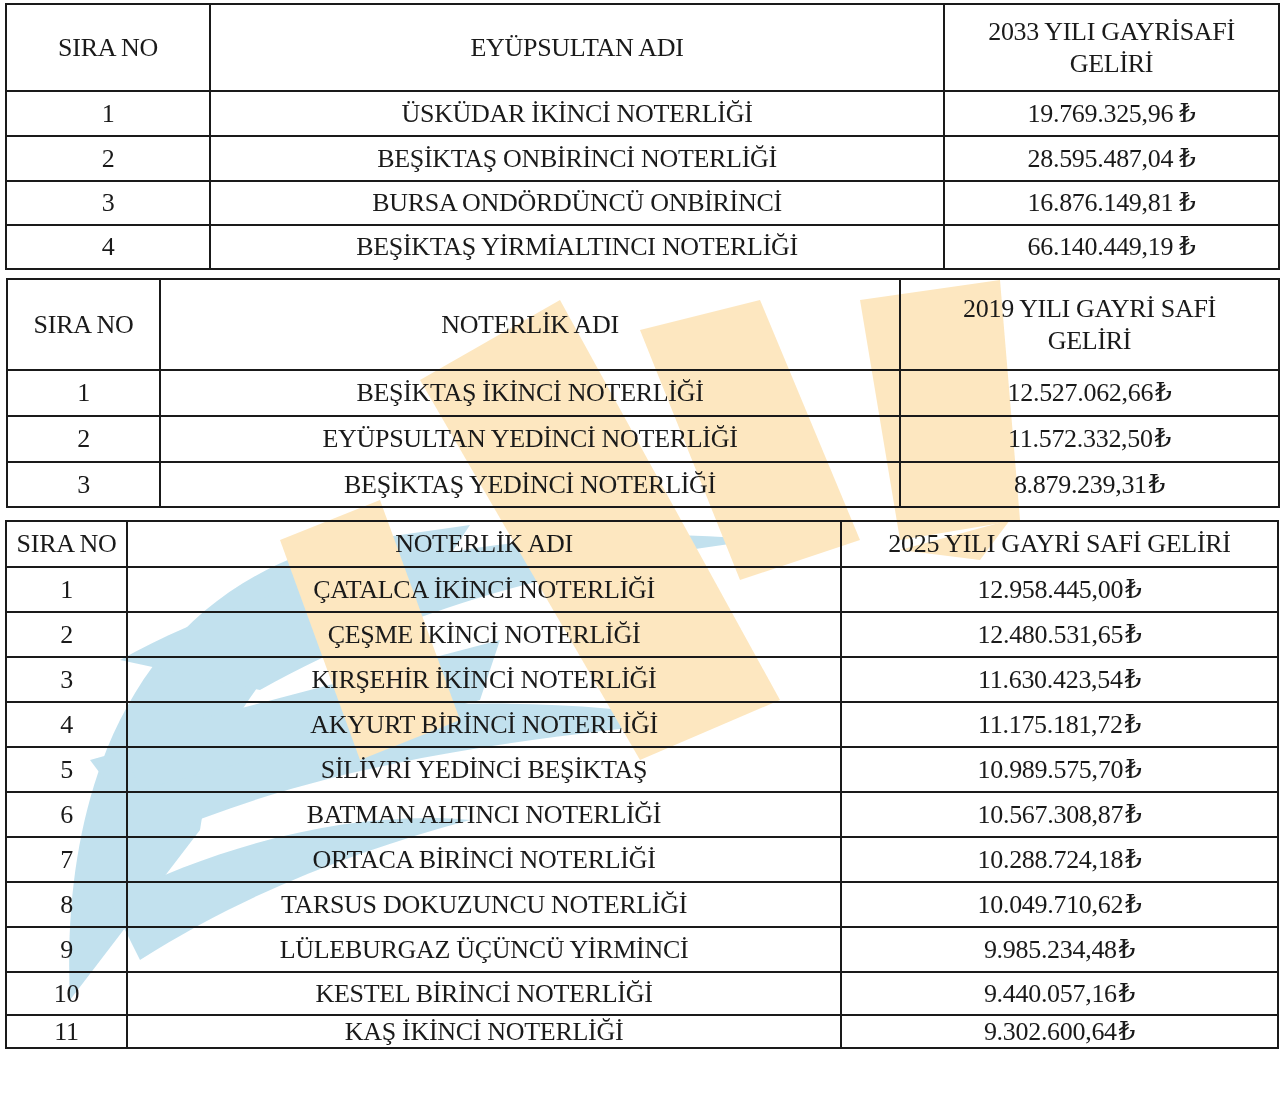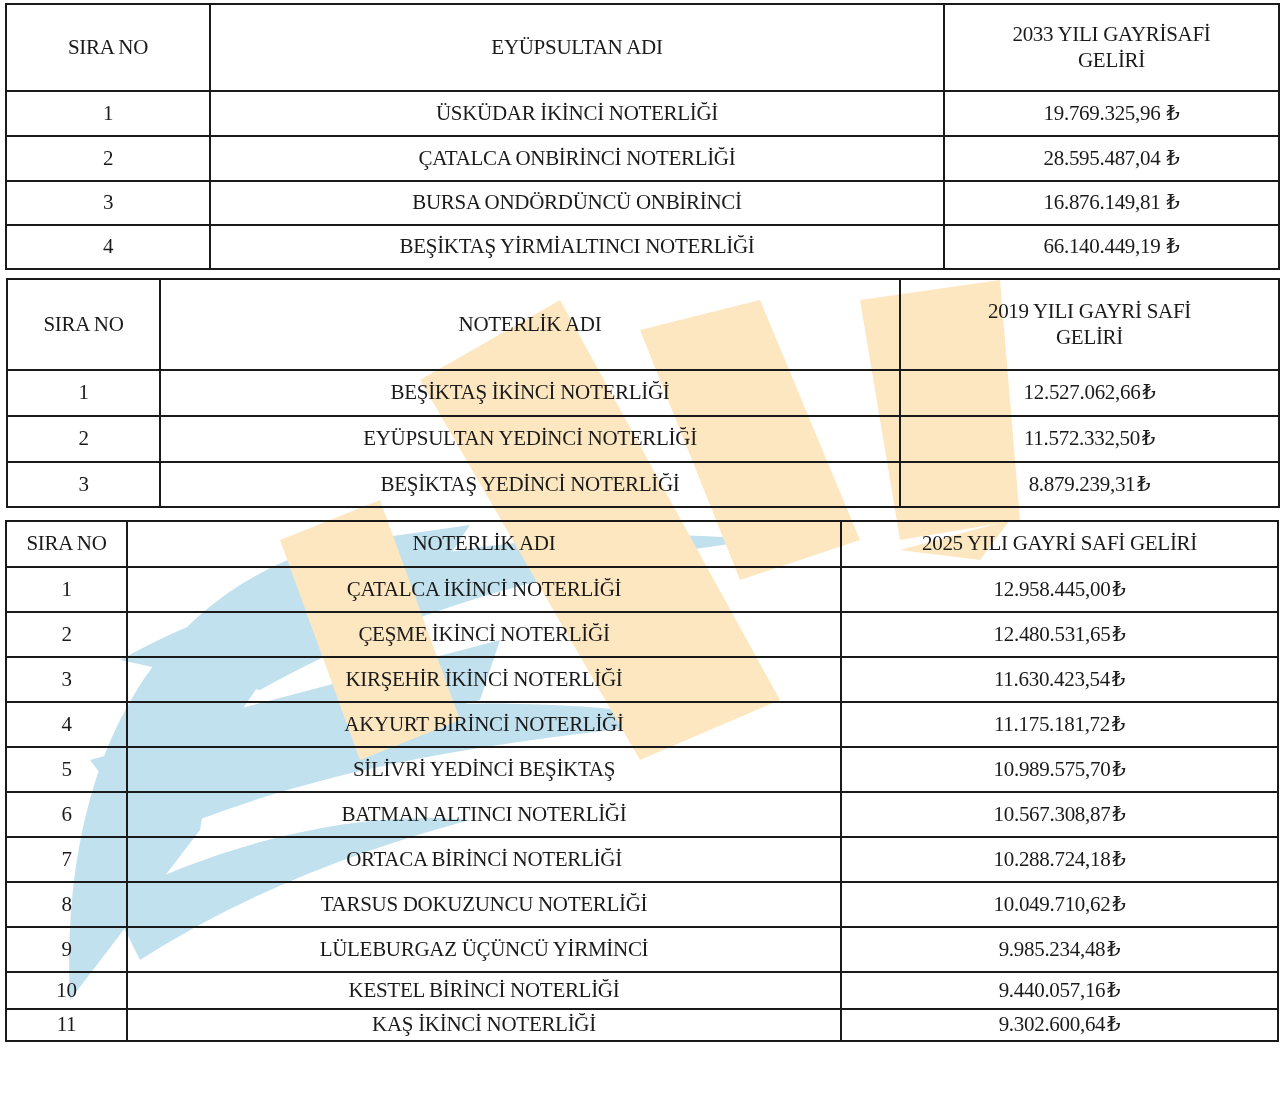--- a/index.html
+++ b/index.html
@@ -3,21 +3,21 @@
 <meta charset="utf-8">
 <style>
   html, body { margin: 0; padding: 0; }
   body {
     width: 1280px; height: 1105px; background: #ffffff; position: relative; overflow: hidden;
     font-family: "Liberation Serif", "DejaVu Serif", serif; color: #1a1a1a;
   }
   .watermark { position: absolute; left: 0; top: 0; width: 1280px; height: 1105px; z-index: 0; pointer-events: none; }
   table.nt {
     position: absolute; border-collapse: collapse; z-index: 1; background: transparent;
-    font-size: 21px; letter-spacing: -0.3px;
+    font-size: 26px; letter-spacing: -0.3px;
   }
   table.nt td, table.nt th {
     border: 2px solid #1a1a1a; text-align: center; vertical-align: middle; font-weight: normal; padding: 0;
     line-height: 1.2;
   }
   #t1 { left: 5px; top: 3px; width: 1275px; }
   #t2 { left: 6px; top: 278px; width: 1274px; }
   #t3 { left: 5px; top: 520px; width: 1274px; }
   .cur { margin-left: 6px; }
   .cur2 { margin-left: 2px; }
@@ -57,21 +57,21 @@
       <div>GELİRİ</div>
     </th>
   </tr>
   <tr style="height:45px">
     <td>1</td>
     <td>ÜSKÜDAR İKİNCİ NOTERLİĞİ</td>
     <td><span>19.769.325,96</span><span class="cur">₺</span></td>
   </tr>
   <tr style="height:45px">
     <td>2</td>
-    <td>ÇATALCA ONBİRİNCİ NOTERLİĞİ</td>
+    <td>BEŞİKTAŞ ONBİRİNCİ NOTERLİĞİ</td>
     <td><span>28.595.487,04</span><span class="cur">₺</span></td>
   </tr>
   <tr style="height:44px">
     <td>3</td>
     <td>BURSA ONDÖRDÜNCÜ ONBİRİNCİ</td>
     <td><span>16.876.149,81</span><span class="cur">₺</span></td>
   </tr>
   <tr style="height:44px">
     <td>4</td>
     <td>BEŞİKTAŞ YİRMİALTINCI NOTERLİĞİ</td>
@@ -163,21 +163,21 @@
   <tr style="height:45px">
     <td>8</td>
     <td>TARSUS DOKUZUNCU NOTERLİĞİ</td>
     <td><span>10.049.710,62</span><span class="cur2">₺</span></td>
   </tr>
   <tr style="height:45px">
     <td>9</td>
     <td>LÜLEBURGAZ ÜÇÜNCÜ YİRMİNCİ</td>
     <td><span>9.985.234,48</span><span class="cur2">₺</span></td>
   </tr>
-  <tr style="height:37px">
+  <tr style="height:43px">
     <td>10</td>
     <td>KESTEL BİRİNCİ NOTERLİĞİ</td>
     <td><span>9.440.057,16</span><span class="cur2">₺</span></td>
   </tr>
   <tr style="height:32px">
     <td>11</td>
     <td>KAŞ İKİNCİ NOTERLİĞİ</td>
     <td><span>9.302.600,64</span><span class="cur2">₺</span></td>
   </tr>
 </tbody>

